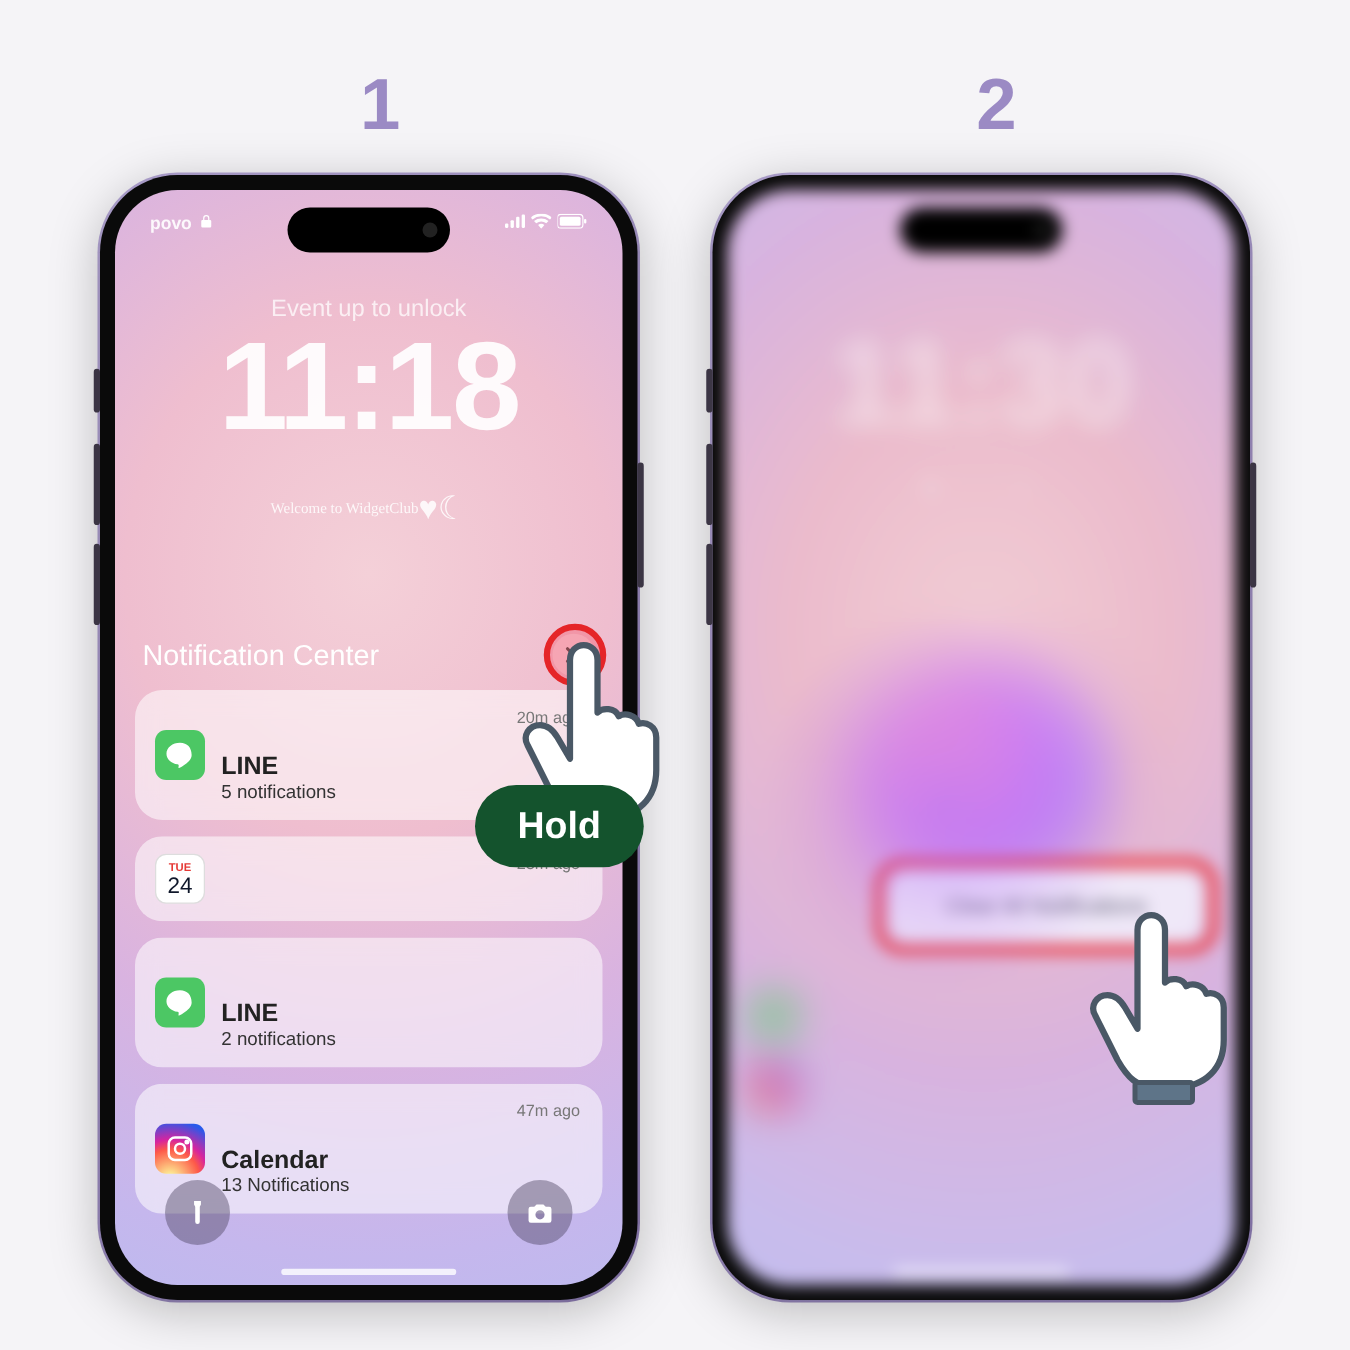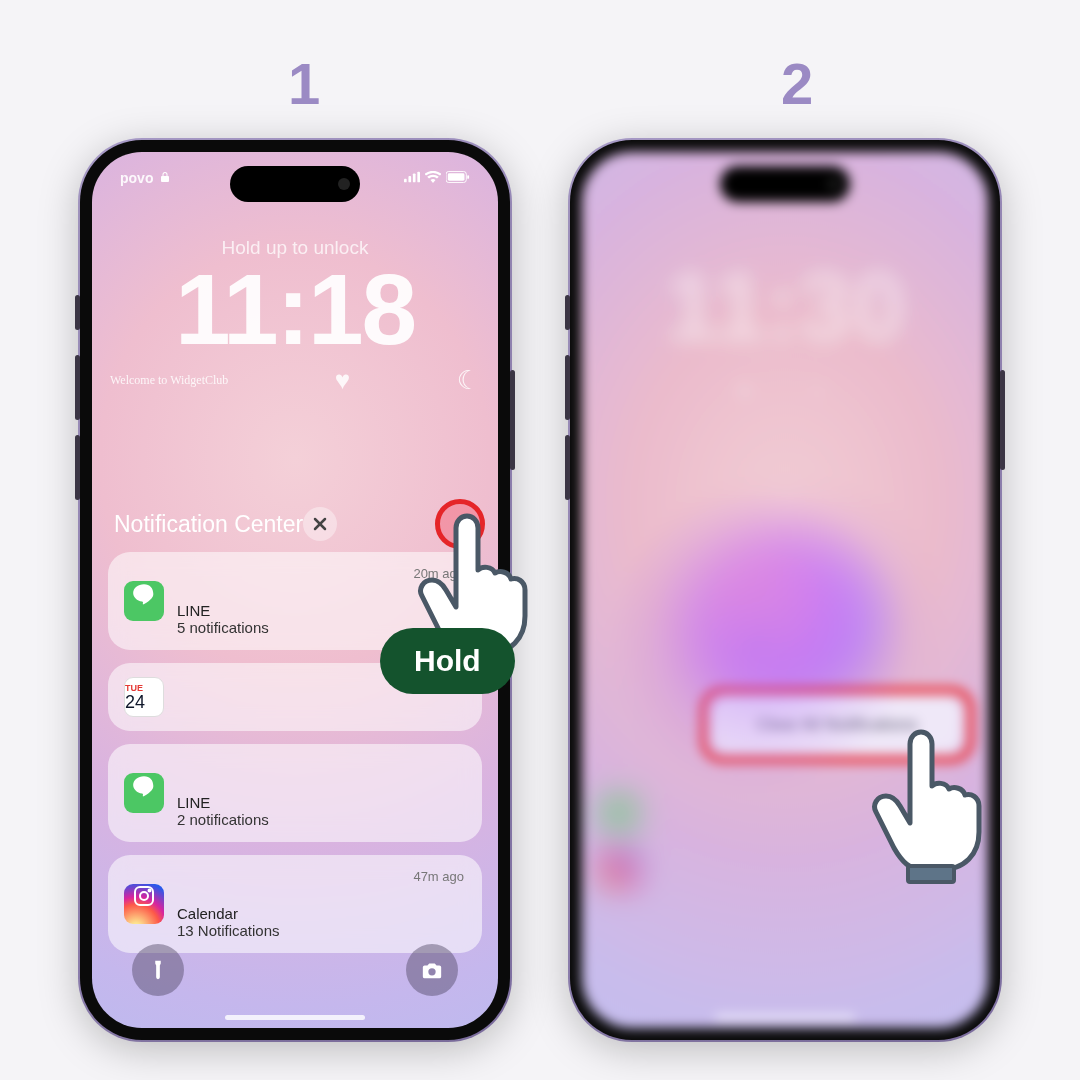--- a/index.html
+++ b/index.html
@@ -118,37 +118,38 @@
     top: 100px;
     width: 100%;
     text-align: center;
     color: rgba(255,255,255,0.92);
     font-size: 100px;
     font-weight: 600;
     letter-spacing: -2px;
   }
   .widgets {
     position: absolute;
-    top: 213px;
+    top: 239px;
     width: 100%;
     display: flex;
-    justify-content: space-between;
-    align-items: center;
-    padding: 0 18px;
+    justify-content: center;
+    align-items: center;
+    padding: 0 30px;
     color: rgba(255,255,255,0.85);
   }
   .widget-text { font-size: 12px; font-weight:500; font-family: Georgia, serif;}
   .widget-icon { font-size: 26px; }
 
   .nc-header {
     position: absolute;
     top: 355px;
     left: 22px;
     right: 22px;
     display: flex;
+    justify-content: space-between;
     align-items: center;
     color: #fff;
   }
   .nc-title { font-size: 23px; font-weight: 500; }
   .close-btn {
     width: 34px;
     height: 34px;
     border-radius: 50%;
     background: rgba(255,255,255,0.38);
     display: flex;
@@ -192,38 +193,38 @@
     right: 18px;
     top: 14px;
     font-size: 13px;
     color: #777;
   }
   .app-icon {
     width: 40px;
     height: 40px;
     border-radius: 9px;
     display: flex;
-    align-items: flex-start;
+    align-items: center;
     justify-content: center;
     flex-shrink: 0;
     font-size: 10px;
     font-weight: bold;
     color: #fff;
   }
   .icon-line { background: #4cc764; }
   .icon-line svg{width:26px;height:26px;}
   .icon-cal { background: #fff; color:#333; flex-direction:column; font-size:9px; border:1px solid #ddd;}
   .icon-cal .day{font-size:18px;color:#0f172a;font-weight:500;line-height:1;}
   .icon-cal .dow{color:#e53935;font-size:9px;}
   .icon-ig {
     background: radial-gradient(circle at 30% 110%, #fdf497 0%, #fdf497 5%, #fd5949 45%, #d6249f 60%, #285AEB 90%);
   }
   .icon-ig svg{width:24px;height:24px;}
   .notif-body { flex:1; min-width:0; }
-  .notif-title { font-size: 15px; font-weight: 400; color: #222; margin-top: 36px; }
+  .notif-title { font-size: 20px; font-weight: 700; color: #222; margin-top: 36px; }
   .notif-sub { font-size: 15px; color: #333; }
 
   .bottom-actions {
     position: absolute;
     bottom: 32px;
     left: 0; right: 0;
     display: flex;
     justify-content: space-between;
     padding: 0 40px;
   }
@@ -352,21 +353,21 @@
         <span class="wifi-icon"><svg viewBox="0 0 16 12" fill="white">
               <path d="M8 12L10.5 9a4 4 0 0 0-5 0L8 12zM4 7.5a7 7 0 0 1 8 0l1.8-1.8a9.5 9.5 0 0 0-11.6 0L4 7.5zM1 4.5a11 11 0 0 1 14 0L16.5 3a13 13 0 0 0-17 0L1 4.5z"></path>
             </svg></span>
         <span class="batt-icon"><svg viewBox="0 0 26 12">
               <rect x="0" y="0" width="22" height="12" rx="3" fill="none" stroke="white" stroke-width="1"></rect>
               <rect x="2" y="2" width="18" height="8" rx="1.5" fill="white"></rect>
               <rect x="23" y="4" width="2" height="4" rx="1" fill="white"></rect>
             </svg></span>
       </div>
     </div>
-    <div class="swipe-hint">Hold up to unlock</div>
+    <div class="swipe-hint">Event up to unlock</div>
     <div class="clock">11:18</div>
     <div class="widgets">
       <span class="widget-text">Welcome to WidgetClub</span>
       <span class="widget-icon">♥</span>
       <span class="widget-icon">☾</span>
     </div>
 
     <div class="nc-header">
       <span class="nc-title">Notification Center</span>
       <span class="close-btn">

